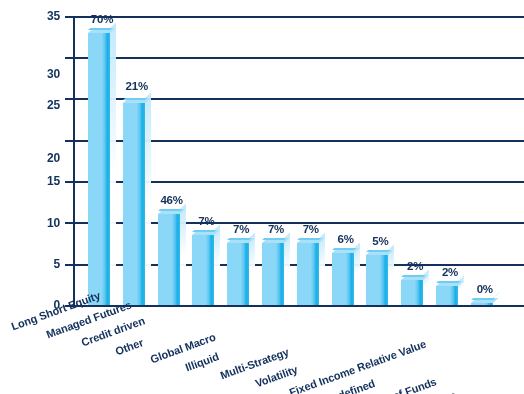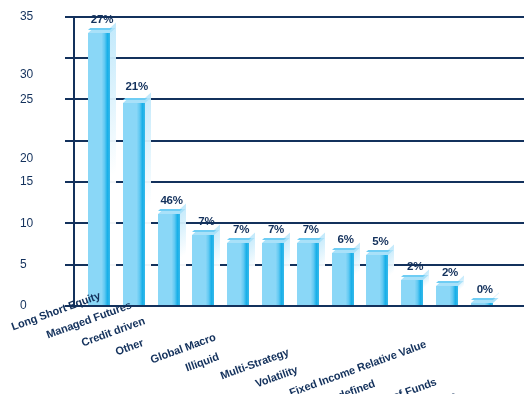--- a/index.html
+++ b/index.html
@@ -51,22 +51,23 @@
     position: absolute;
     left: 65px;
     width: 9px;
     height: 2px;
     background: #13315C;
   }
   .y-tick-label {
     position: absolute;
     right: 464px;
     width: 40px;
+    text-align: right;
     font-size: 12px;
-    font-weight: normal;
+    font-weight: bold;
     color: #13315C;
     line-height: 1;
     letter-spacing: -0.2px;
   }
 
   
   .bar {
     position: absolute;
     width: 22px;
   }
@@ -164,21 +165,21 @@
     <div class="y-tick" style="top:57px;"></div>
     <div class="y-tick" style="top:98px;"></div>
     <div class="y-tick" style="top:140px;"></div>
     <div class="y-tick" style="top:181px;"></div>
     <div class="y-tick" style="top:222px;"></div>
     <div class="y-tick" style="top:264px;"></div>
     <div class="y-tick" style="top:305px;"></div>
 
     <div class="y-tick-label" style="top:10px;">35</div>
     <div class="y-tick-label" style="top:68px;">30</div>
-    <div class="y-tick-label" style="top:93px;">25</div>
+    <div class="y-tick-label" style="top:99px;">25</div>
     <div class="y-tick-label" style="top:152px;">20</div>
     <div class="y-tick-label" style="top:175px;">15</div>
     <div class="y-tick-label" style="top:217px;">10</div>
     <div class="y-tick-label" style="top:258px;">5</div>
     <div class="y-tick-label" style="top:299px;">0</div>
 
     <div id="bars-layer">
         <div class="bar" style="left: 88px; top: 32.5143px; height: 272.486px;">
           <div class="bar-side"></div>
           <div class="bar-front"></div>
@@ -247,21 +248,21 @@
         </div>
         <div class="bar" style="left: 470.8px; top: 302.523px; height: 2.47714px;">
           <div class="bar-side"></div>
           <div class="bar-front"></div>
           <div class="bar-top"></div>
           <div class="bar-top-edge"></div>
         </div>
       </div>
 
     <div id="values-layer">
-        <div class="value-label" style="left: 80px; top: 13.5143px;">27%</div>
+        <div class="value-label" style="left: 80px; top: 13.5143px;">70%</div>
         <div class="value-label" style="left: 114.8px; top: 81px;">21%</div>
         <div class="value-label" style="left: 149.6px; top: 195.171px;">46%</div>
         <div class="value-label" style="left: 184.4px; top: 215.814px;">7%</div>
         <div class="value-label" style="left: 219.2px; top: 224.071px;">7%</div>
         <div class="value-label" style="left: 254px; top: 224.071px;">7%</div>
         <div class="value-label" style="left: 288.8px; top: 224.071px;">7%</div>
         <div class="value-label" style="left: 323.6px; top: 233.98px;">6%</div>
         <div class="value-label" style="left: 358.4px; top: 236.457px;">5%</div>
         <div class="value-label" style="left: 393.2px; top: 261.229px;">2%</div>
         <div class="value-label" style="left: 428px; top: 267.009px;">2%</div>

